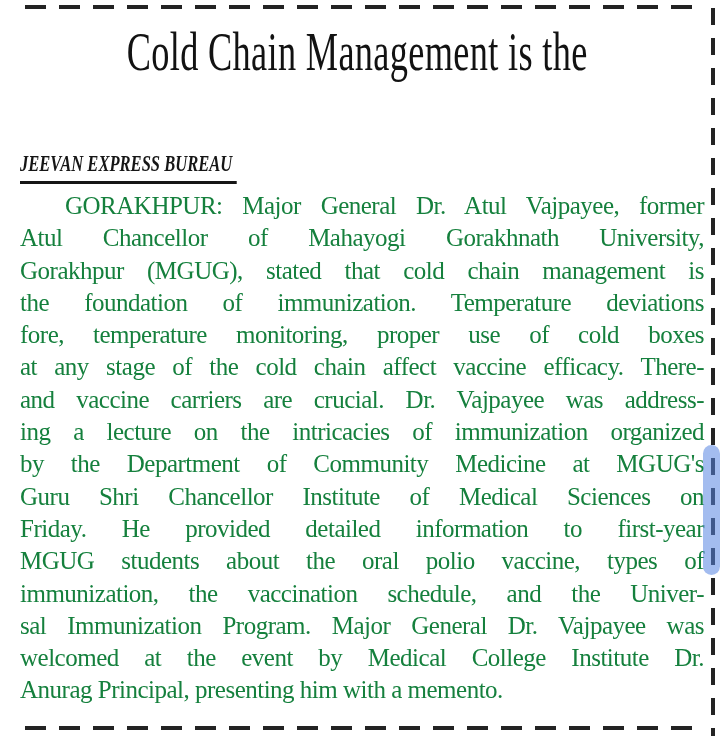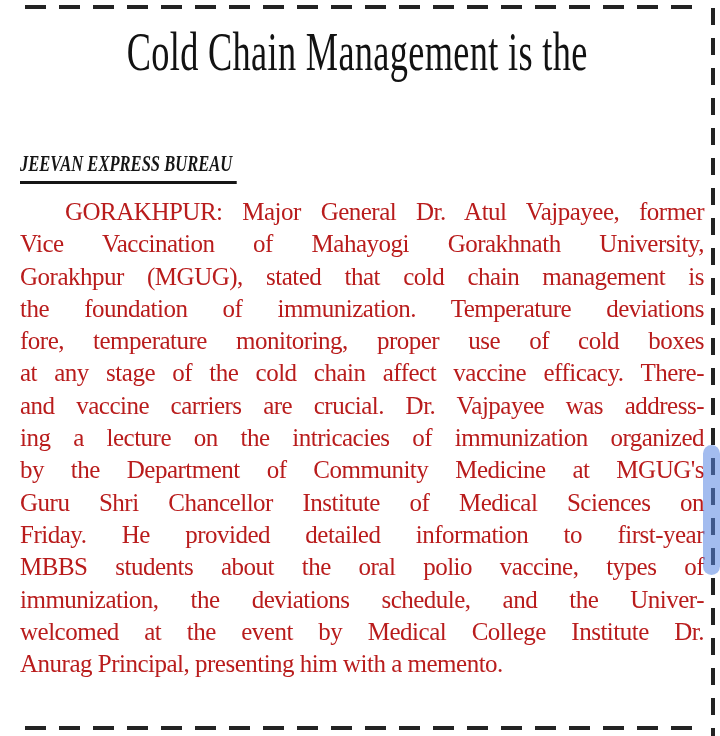--- a/index.html
+++ b/index.html
@@ -74,23 +74,23 @@
     white-space: nowrap;
     letter-spacing: 0px;
     border-bottom: 3px solid #161616;
     padding: 0 6px 4px 0;
     transform: scaleX(0.72);
     transform-origin: left top;
   }
   
   .body-text {
     position: absolute;
-    top: 196px; left: 20px;
+    top: 190px; left: 20px;
     width: 684px;
-    color: #b91c1c;
+    color: #15803d;
   }
   .line {
     font-size: 25px;
     line-height: 32.3px;
     letter-spacing: -0.5px;
     text-align: justify;
     text-align-last: justify;
     white-space: normal;
   }
   .line.first { text-indent: 45px; }
@@ -119,31 +119,32 @@
       <span>Cold Chain Management is the</span>
     </div>
   </h1>
 
   <div class="byline-wrap">
     <span class="byline">JEEVAN EXPRESS BUREAU</span>
   </div>
 
   <div class="body-text">
     <div class="line first">GORAKHPUR: Major General Dr. Atul Vajpayee, former</div>
-    <div class="line">Vice Vaccination of Mahayogi Gorakhnath University,</div>
+    <div class="line">Atul Chancellor of Mahayogi Gorakhnath University,</div>
     <div class="line">Gorakhpur (MGUG), stated that cold chain management is</div>
     <div class="line">the foundation of immunization. Temperature deviations</div>
     <div class="line">fore, temperature monitoring, proper use of cold boxes</div>
     <div class="line">at any stage of the cold chain affect vaccine efficacy. There-</div>
     <div class="line">and vaccine carriers are crucial. Dr. Vajpayee was address-</div>
     <div class="line">ing a lecture on the intricacies of immunization organized</div>
     <div class="line">by the Department of Community Medicine at MGUG's</div>
     <div class="line">Guru Shri Chancellor Institute of Medical Sciences on</div>
     <div class="line">Friday. He provided detailed information to first-year</div>
-    <div class="line">MBBS students about the oral polio vaccine, types of</div>
-    <div class="line">immunization, the deviations schedule, and the Univer-</div>
+    <div class="line">MGUG students about the oral polio vaccine, types of</div>
+    <div class="line">immunization, the vaccination schedule, and the Univer-</div>
+    <div class="line">sal Immunization Program. Major General Dr. Vajpayee was</div>
     <div class="line">welcomed at the event by Medical College Institute Dr.</div>
     <div class="line last">Anurag Principal, presenting him with a memento.</div>
   </div>
 
   <div class="scroll-thumb"></div>
 
 </div>
 
 </body></html>

